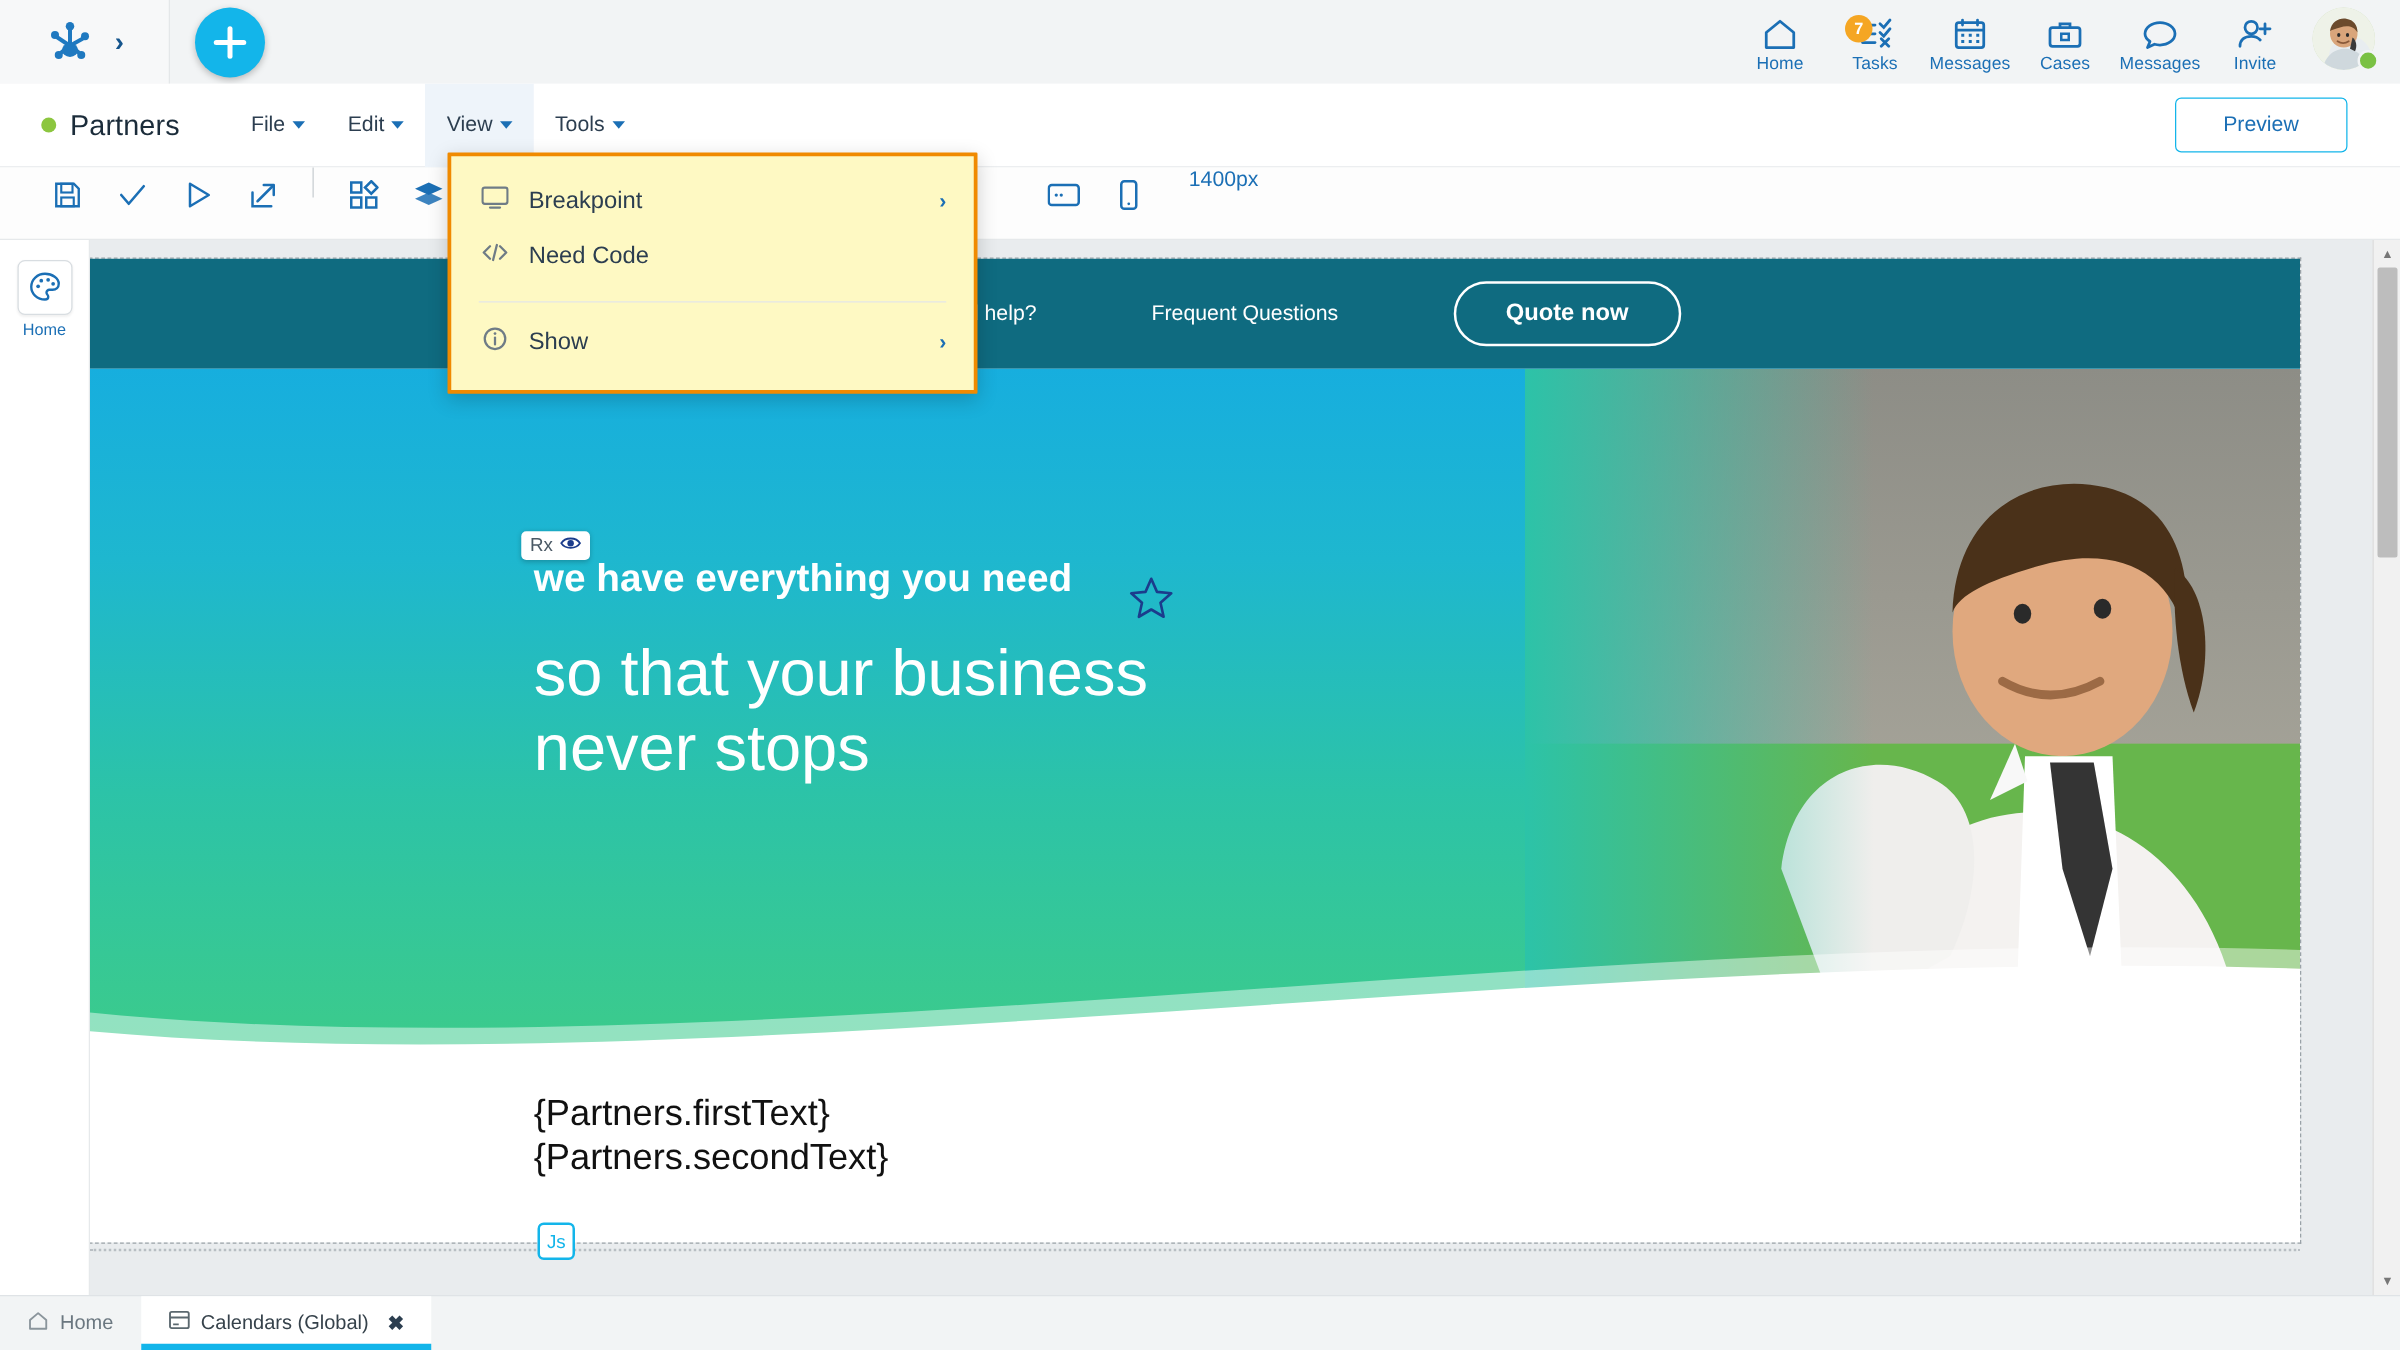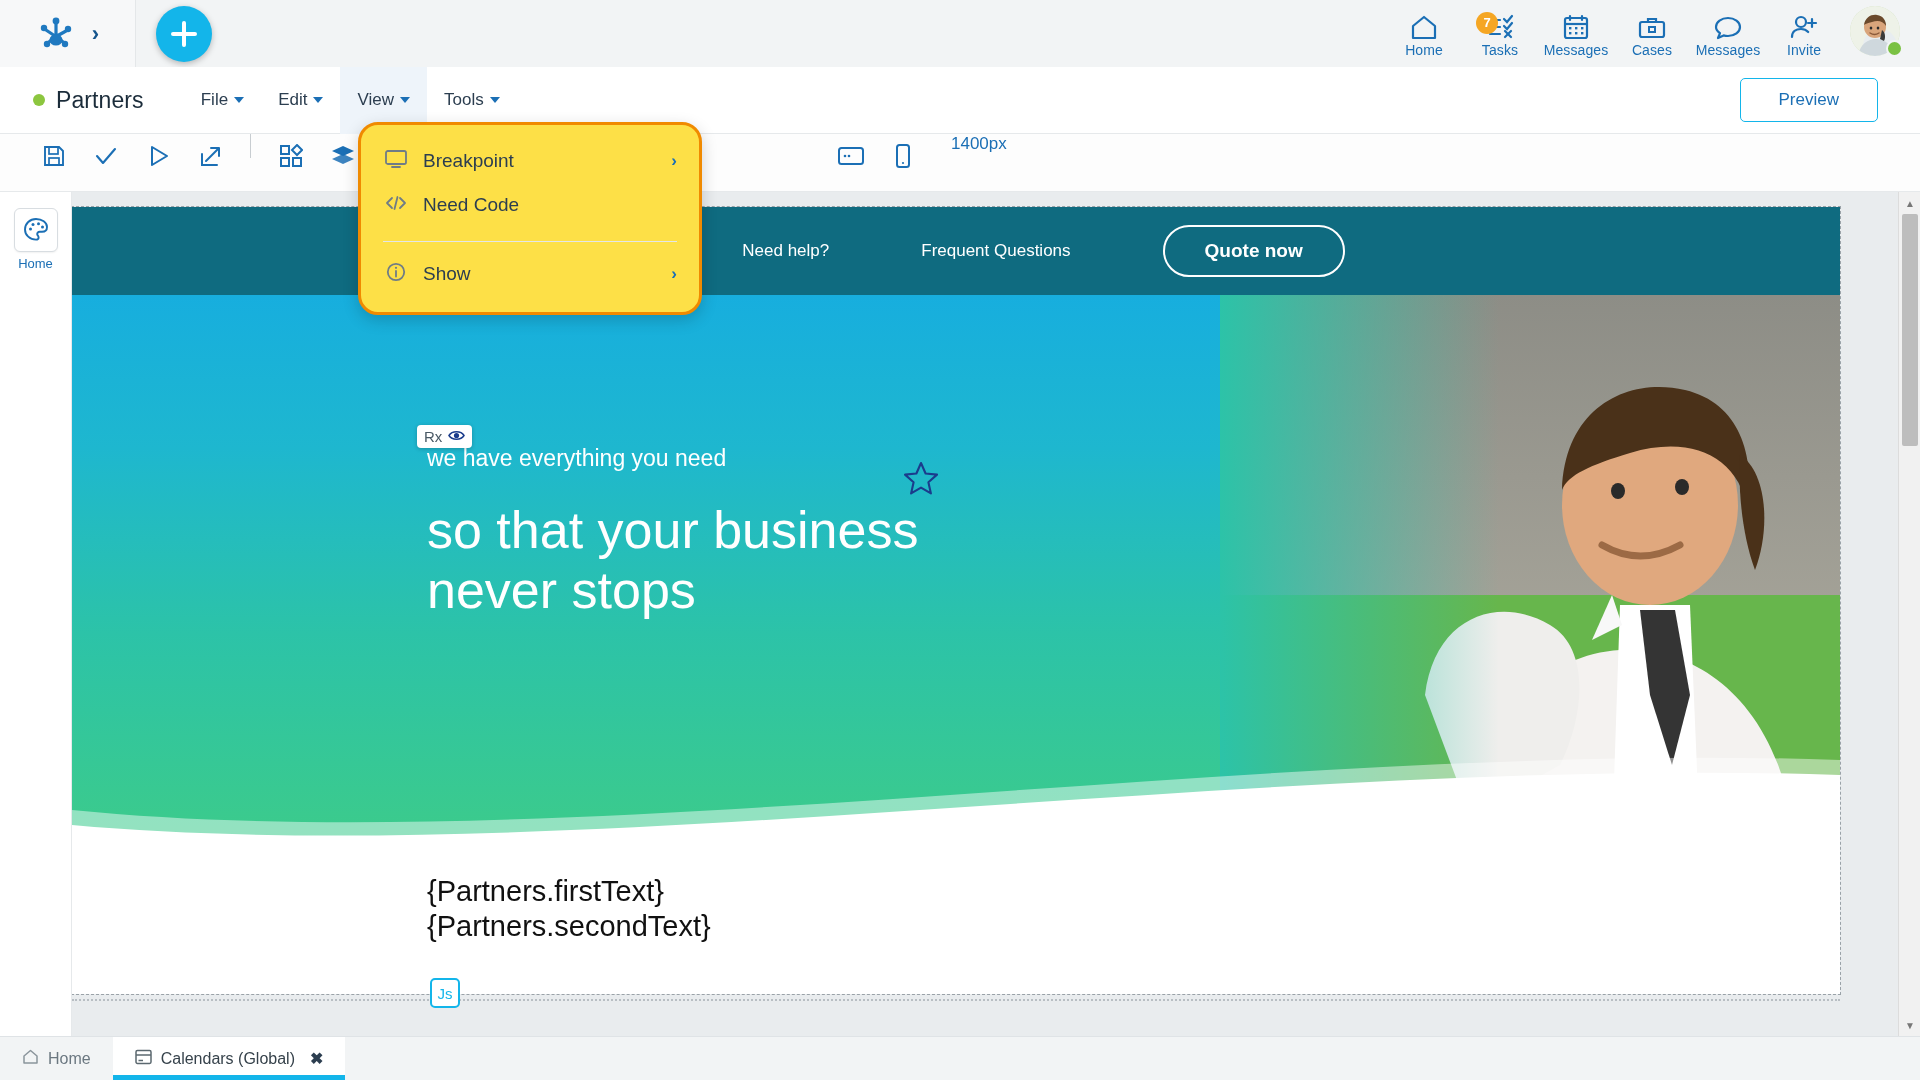--- a/index.html
+++ b/index.html
@@ -136,21 +136,21 @@
     position: relative; height: 545px; overflow: hidden;
     background: linear-gradient(180deg, #17aede 0%, #1eb7cf 28%, #2cc3a8 62%, #3ccb8b 100%);
   }
   .hero-photo {
     position: absolute; right: 0; top: 0; width: 620px; height: 545px;
   }
   .hero-wave {
     position: absolute; left: 0; bottom: 0; width: 100%; height: 110px;
   }
   .hero-text { position: absolute; left: 355px; top: 150px; }
-  .hero-kicker { color:#fff; font-size: 23px; font-weight: 400; white-space:nowrap;}
+  .hero-kicker { color:#fff; font-size: 31px; font-weight: 700; white-space:nowrap;}
   .hero-title { color:#fff; font-size: 52px; font-weight: 400; line-height: 1.16; margin-top: 28px; white-space: pre-line;}
   .rx-badge {
     position: absolute; left: 345px; top: 130px; z-index: 5;
     background: #fff; border-radius: 4px; padding: 3px 7px;
     display:flex; align-items:center; gap:6px;
     box-shadow: 0 1px 4px rgba(0,0,0,.22);
     font-size: 15px; color:#4a5965;
   }
   .star-icon { position:absolute; left: 830px; top: 165px; z-index: 4; }
 
@@ -172,22 +172,22 @@
   .vscroll {
     position: absolute; right: 0; top: 192px; bottom: 44px; width: 22px;
     background: #f1f1f1; border-left: 1px solid #dcdcdc;
   }
   .vscroll-thumb { position:absolute; top: 22px; left: 3px; width: 16px; height: 232px; background:#bdbdbd; border-radius:2px;}
   .vscroll-arrow { position:absolute; left:0; width:22px; height:22px; display:flex; align-items:center; justify-content:center; color:#777; font-size:10px;}
   .vscroll-arrow.up { top: 0; } .vscroll-arrow.down { bottom: 0; }
 
   
   .dropdown {
-    position: absolute; left: 358px; top: 122px; width: 344px;
-    background: #fde047; border: 3px solid #f08a00; border-radius: 20px;
+    position: absolute; left: 358px; top: 122px; width: 424px;
+    background: #fef9c3; border: 3px solid #f08a00; border-radius: 1px;
     box-shadow: 0 5px 16px rgba(0,0,0,.18); z-index: 50; padding: 14px 0 16px 0;
   }
   .dd-item {
     display:flex; align-items:center; height: 44px; padding: 0 22px 0 24px; cursor:pointer;
     font-size: 19px; color: #2c3e50; gap: 16px;
   }
   .dd-arrow { margin-left: auto; color:#1b6fb5; font-size: 17px; font-weight: 700; }
   .dd-sep { height:1px; background:#e3e6e8; margin: 14px 22px 10px 22px; }
 
   

